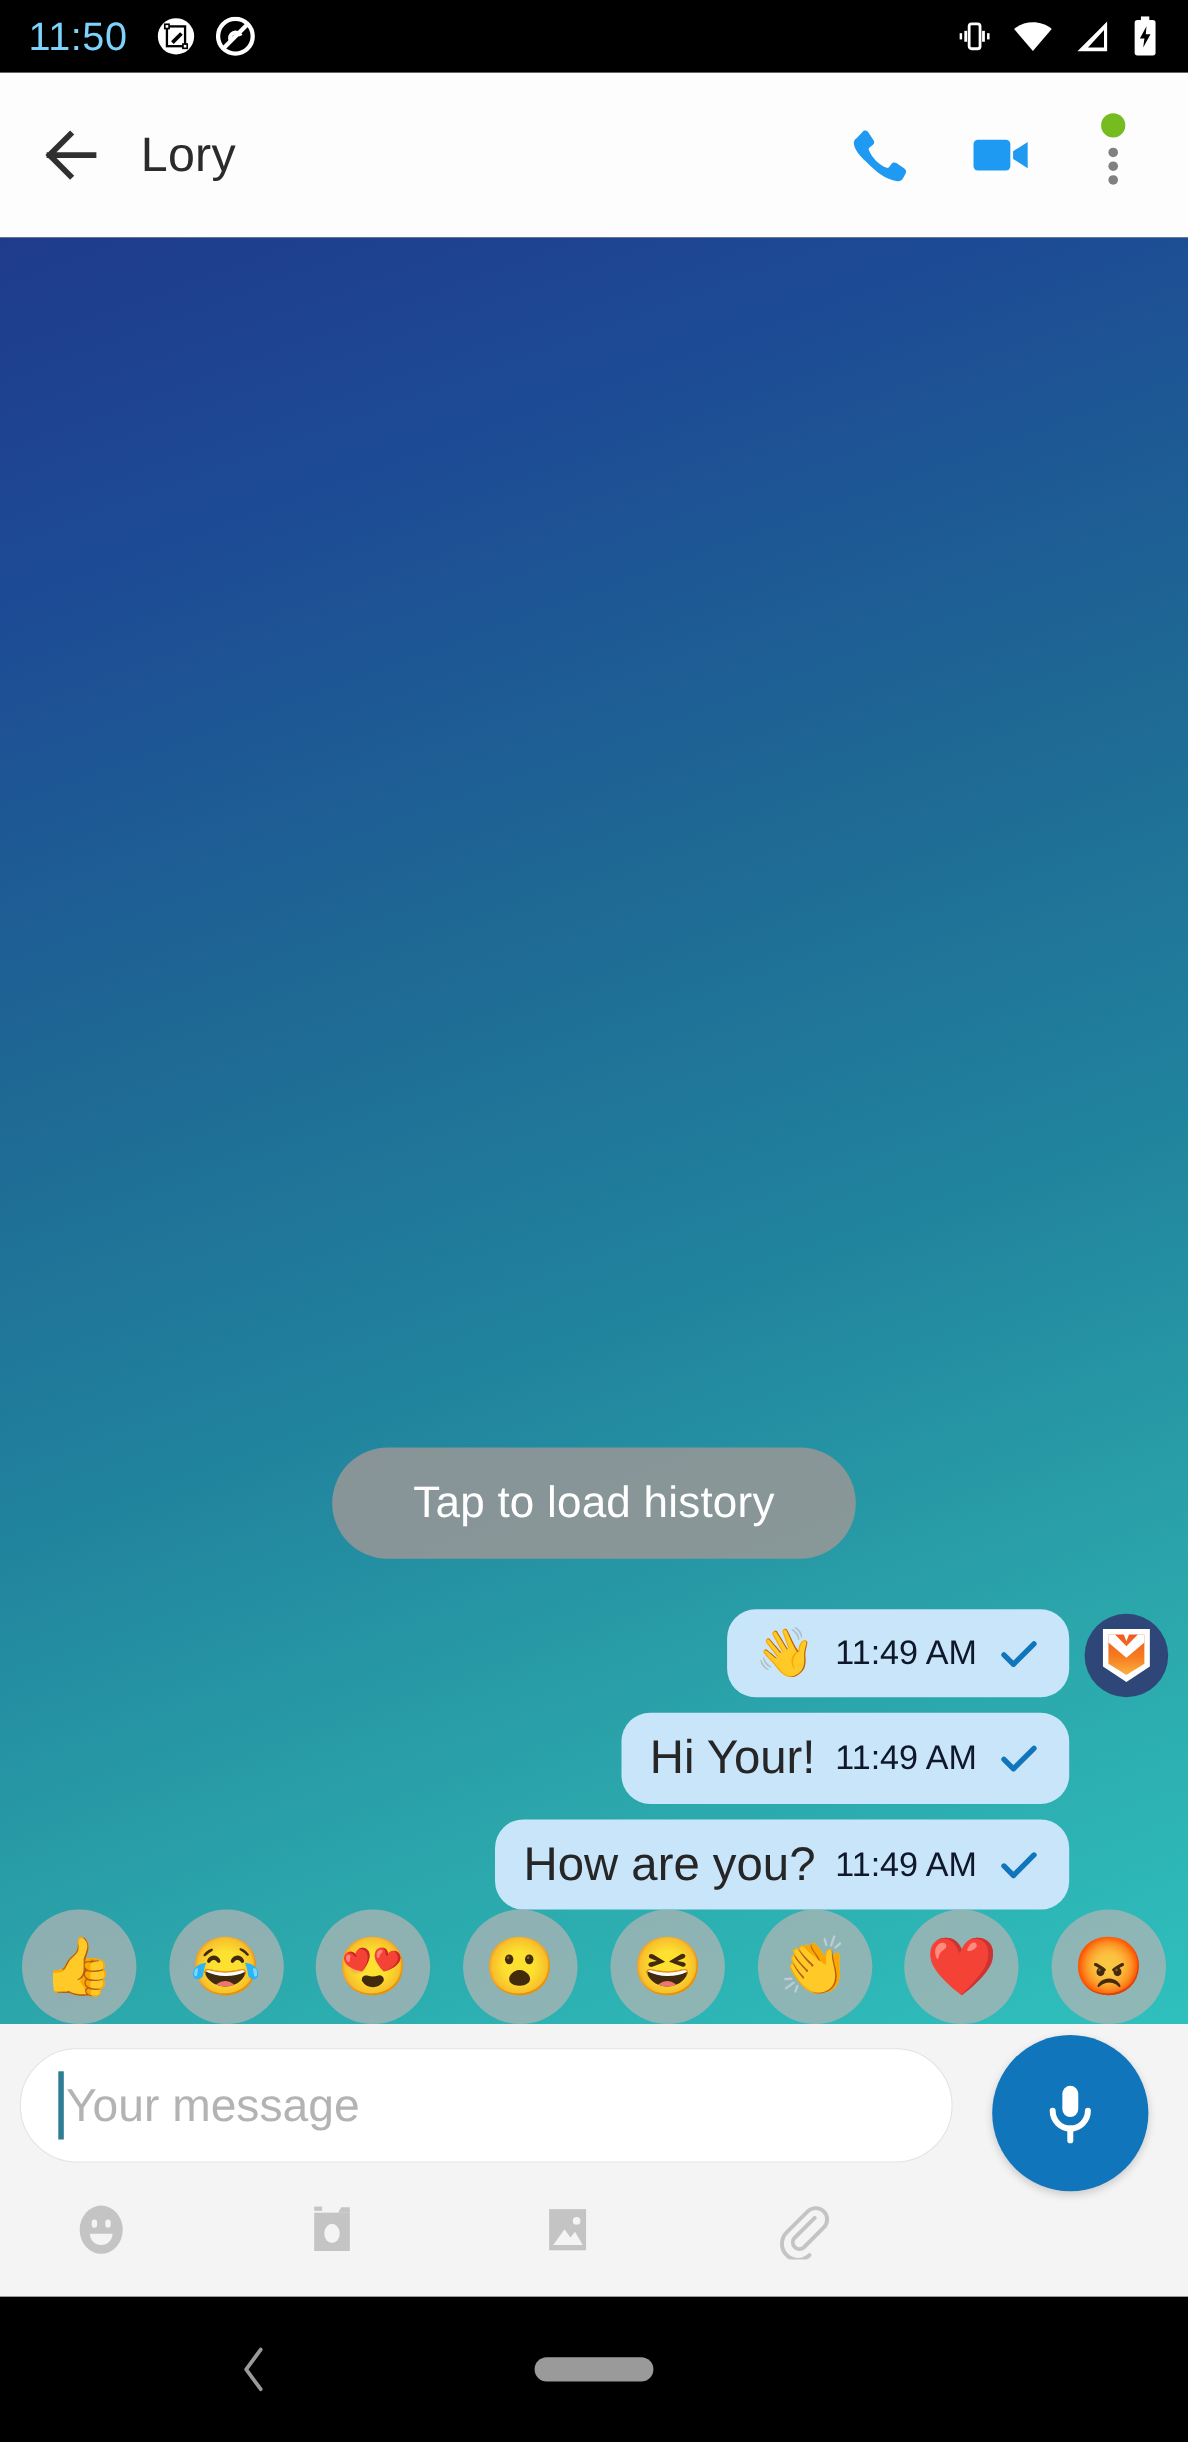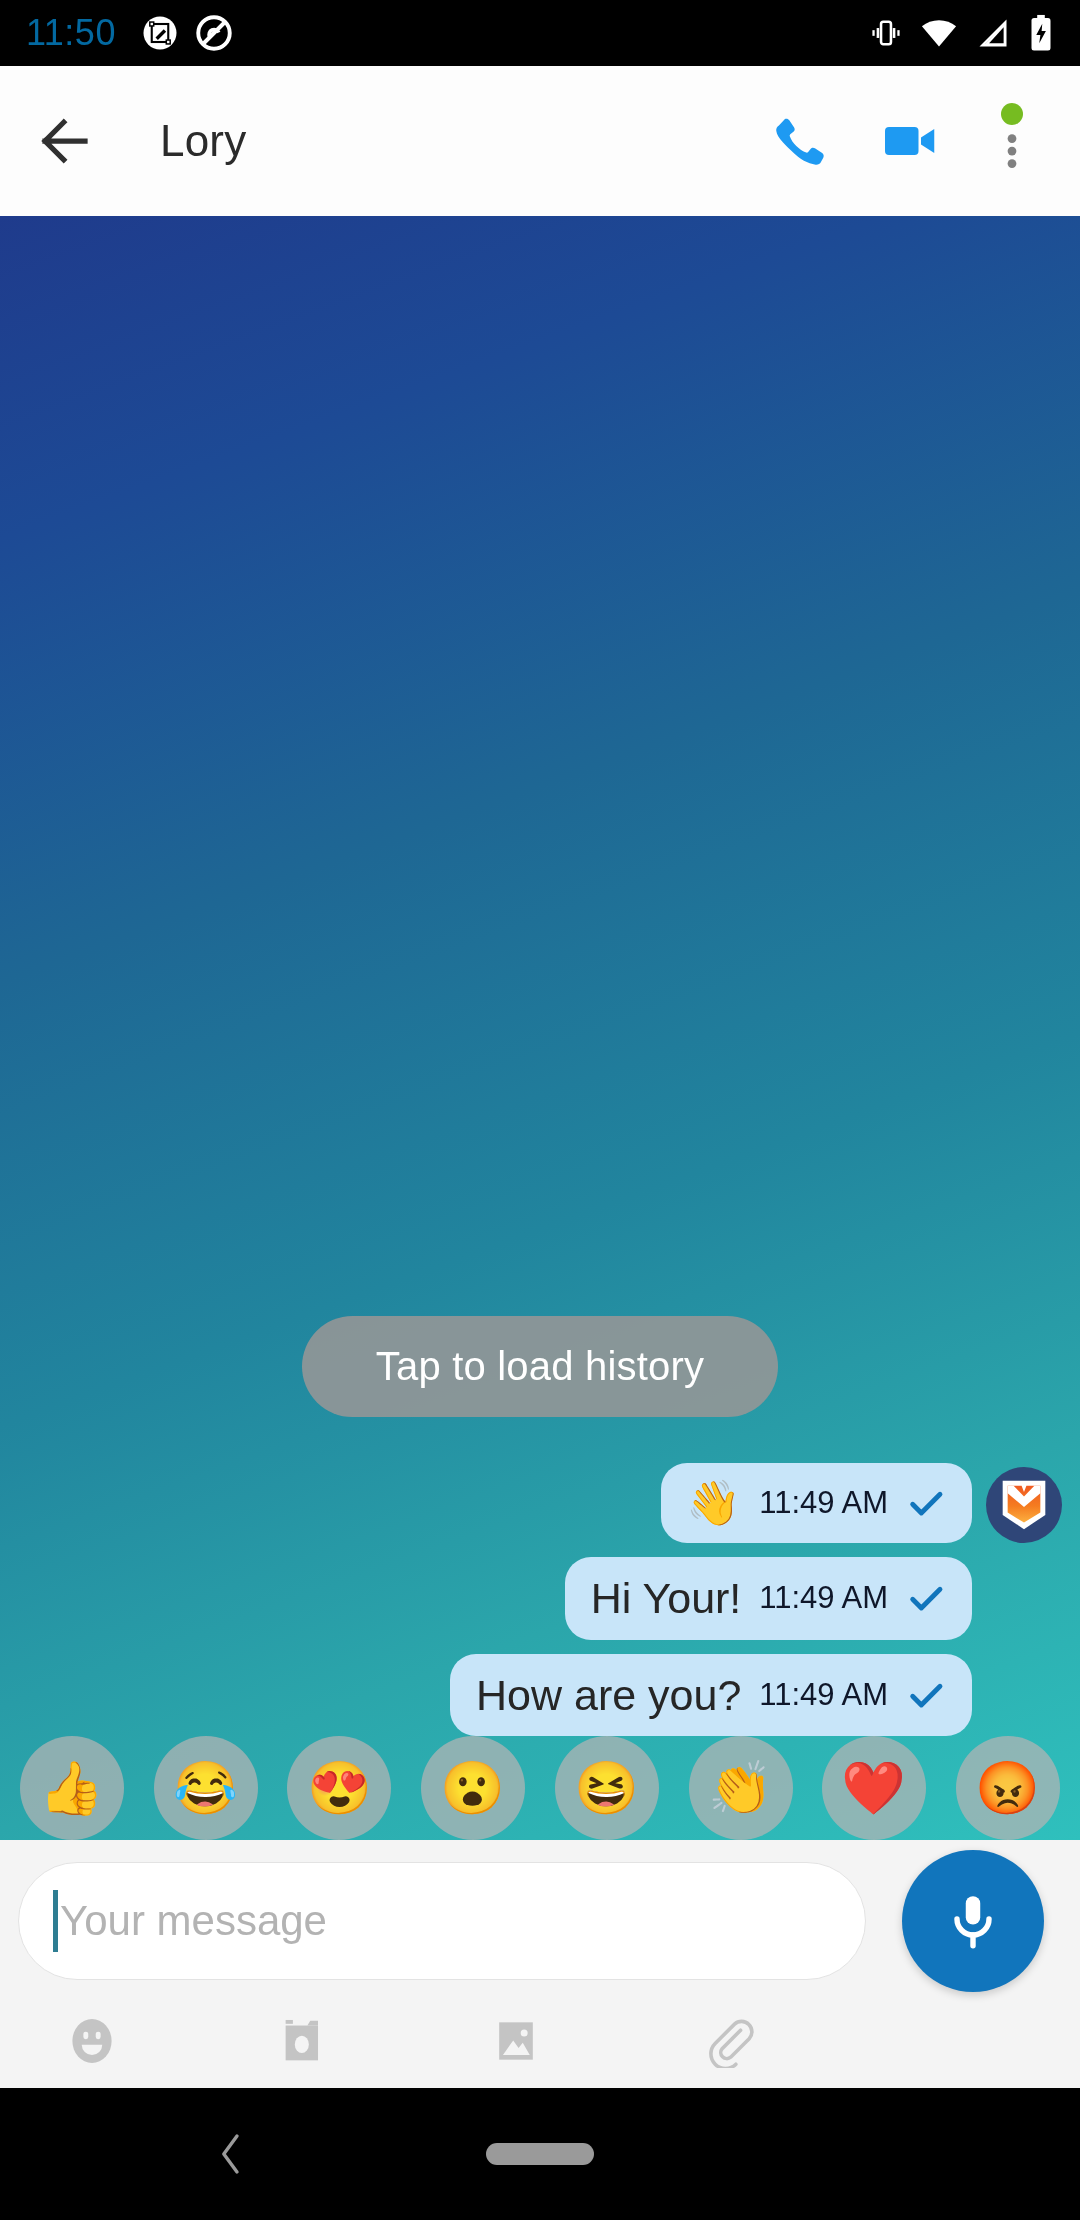--- a/index.html
+++ b/index.html
@@ -10,31 +10,30 @@
     overflow:hidden;
   }
   .phone { position:relative; width:1080px; height:2220px; background:#000; }
 
   
   .statusbar {
     position:absolute; top:0; left:0; width:1080px; height:66px;
     background:#000; display:flex; align-items:center;
     padding:0 26px;
   }
-  .sb-clock { color:#0369a1; font-size:36px; letter-spacing:0.5px; font-weight:400; }
+  .sb-clock { color:#7dd3fc; font-size:36px; letter-spacing:0.5px; font-weight:400; }
   .sb-left-icons { display:flex; align-items:center; gap:18px; margin-left:26px; }
   .sb-right { margin-left:auto; display:flex; align-items:center; gap:17px; }
   .sb-icon { display:block; }
 
   
   .appbar {
     position:absolute; top:66px; left:0; width:1080px; height:150px;
     background:#fdfdfd; display:flex; align-items:center; padding:0 22px;
     box-shadow:0 1px 0 rgba(0,0,0,0.06);
-    gap:32px;
   }
   .back-btn { width:86px; height:86px; display:flex; align-items:center; justify-content:center; }
   .chat-title {
     color:#2b2b2b; font-size:44px; font-weight:400; margin-left:20px;
     letter-spacing:0.2px;
   }
   .appbar-actions { margin-left:auto; display:flex; align-items:center; }
   .ab-btn { width:112px; height:112px; display:flex; align-items:center; justify-content:center; position:relative; }
   .ab-btn.overflow { width:92px; }
   .status-dot {
@@ -95,21 +94,21 @@
     font-size:52px; line-height:1;
   }
 
   
   .composer {
     position:absolute; top:1840px; left:0; width:1080px; height:248px;
     background:#f4f4f4;
   }
   .input-row { position:relative; display:flex; align-items:center; padding:22px 0 0 18px; }
   .msg-input {
-    width:848px; height:118px; background:#fff;
+    width:848px; height:104px; background:#fff;
     border:1px solid #e3e3e3; border-radius:60px;
     display:flex; align-items:center; padding:0 34px;
   }
   .caret { width:5px; height:62px; background:#2e7d92; margin-right:2px; }
   .placeholder { color:#b3b3b3; font-size:42px; }
   .mic-fab {
     position:absolute; right:36px; top:10px;
     width:142px; height:142px; border-radius:50%;
     background:#1175bc; display:flex; align-items:center; justify-content:center;
     box-shadow:0 3px 8px rgba(0,0,0,0.18);

